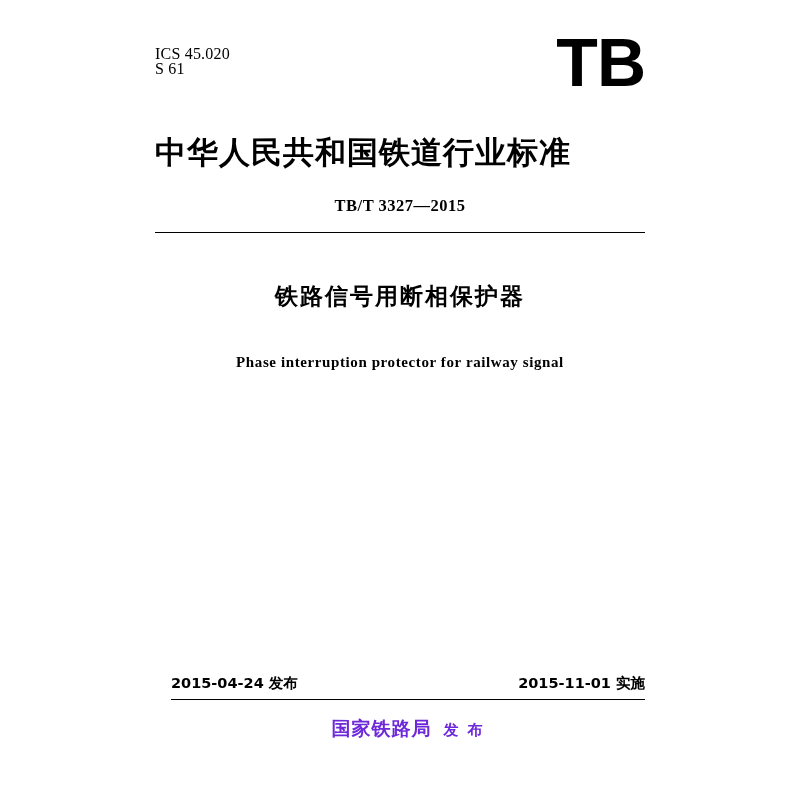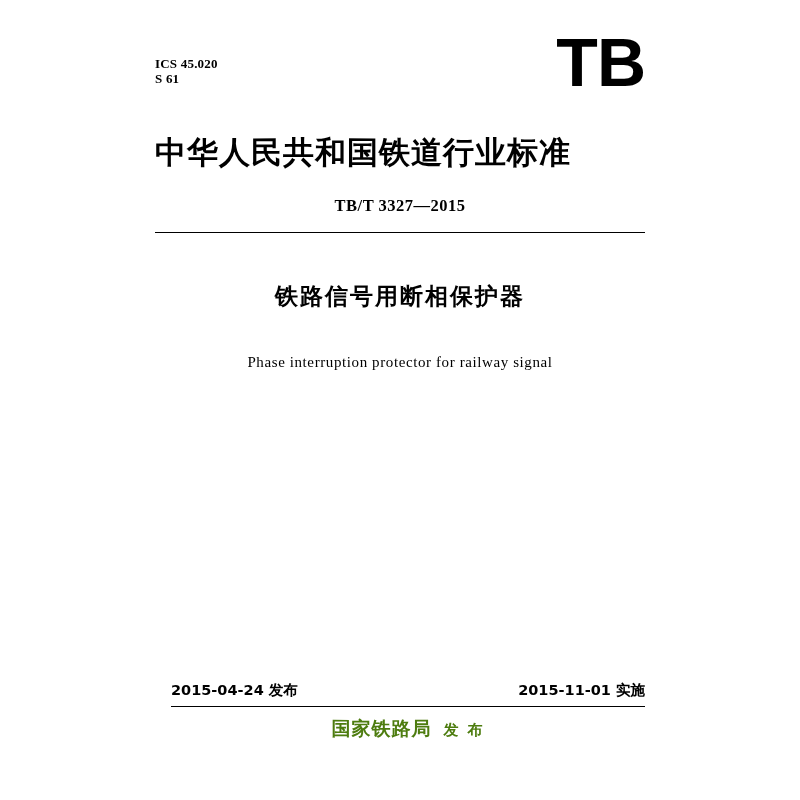--- a/index.html
+++ b/index.html
@@ -29,24 +29,24 @@
   }
 
   
   .header-row {
     position: relative;
     height: 100px;
   }
   .ics-block {
     position: absolute;
     left: 0;
-    top: 16px;
+    top: 6px;
     font-family: "Liberation Serif", serif;
-    font-weight: bold;
-    font-size: 13px;
+    font-weight: normal;
+    font-size: 16px;
     line-height: 15px;
     letter-spacing: 0.2px;
     color: #000;
   }
   .tb-logo {
     position: absolute;
     right: 0;
     top: -12px;
     font-family: Liberation Sans, sans-serif;
     font-weight: bold;
@@ -89,21 +89,21 @@
     font-family: "DejaVu Sans", sans-serif;
     font-weight: bold;
     font-size: 23px;
     letter-spacing: 2px;
     margin-top: 48px;
     color: #000;
   }
   .doc-title-en {
     text-align: center;
     font-family: "Liberation Serif", serif;
-    font-weight: normal;
+    font-weight: bold;
     font-size: 15px;
     letter-spacing: 0.6px;
     margin-top: 42px;
     color: #000;
   }
 
   
   .footer {
     position: absolute;
     left: 171px;
@@ -119,26 +119,26 @@
     font-size: 14.5px;
     color: #000;
   }
   .footer-rule {
     border: none;
     border-top: 1.6px solid #000;
     margin: 6px 0 0 0;
   }
   .footer-issuer {
     text-align: center;
-    margin-top: 9px;
+    margin-top: 16px;
     font-family: "DejaVu Sans", sans-serif;
     font-weight: bold;
     font-size: 19px;
     letter-spacing: 1px;
-    color: #4d7c0f;
+    color: #6d28d9;
   }
   .footer-issuer .issue-word {
     font-size: 15px;
     margin-left: 12px;
     letter-spacing: 2px;
   }
 </style>
 </head>
 <body>
 

